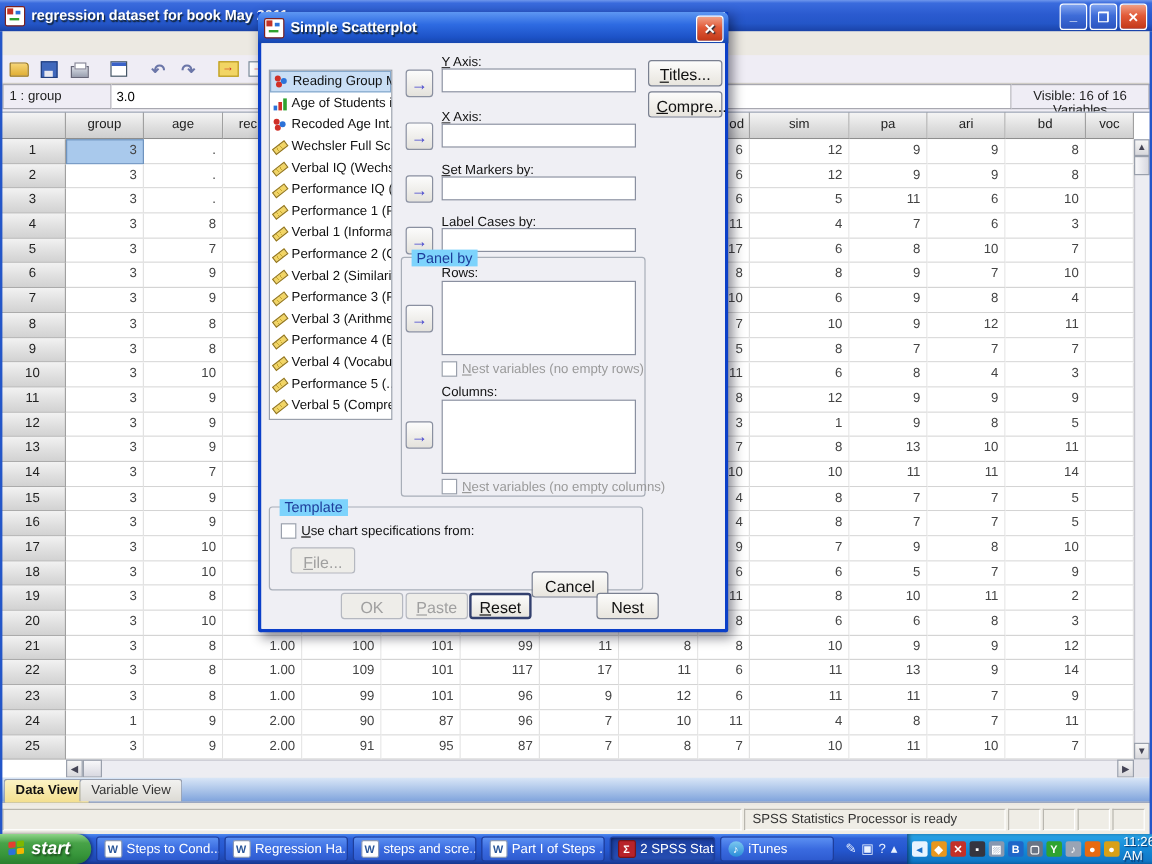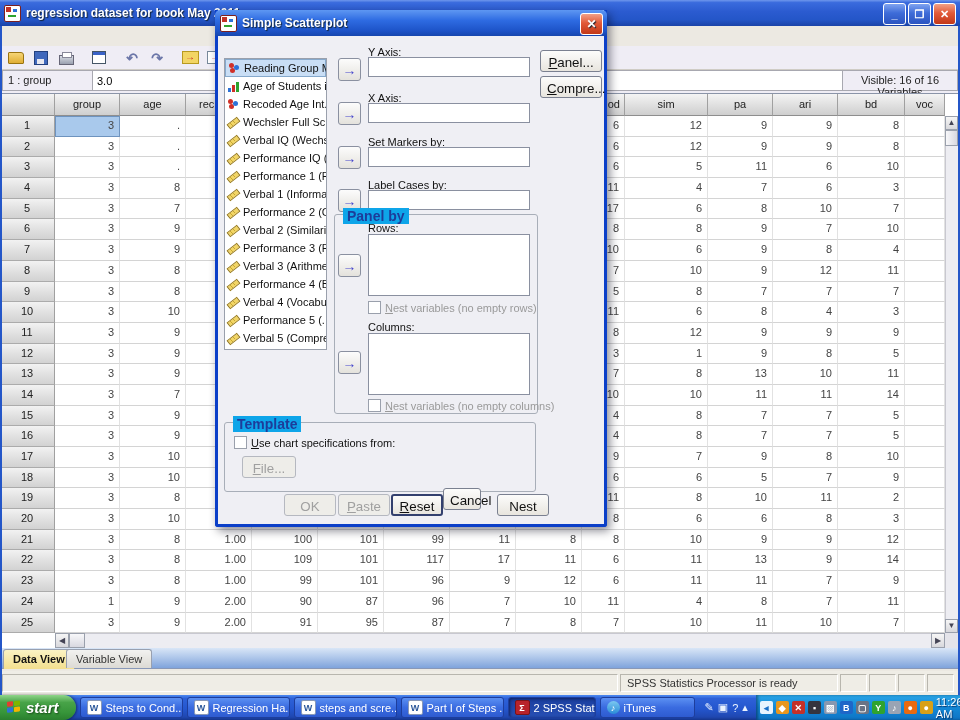--- a/index.html
+++ b/index.html
@@ -139,21 +139,21 @@
   .scale-icon::before{content:"";position:absolute;left:0;top:4px;width:11px;height:4px;
     background:linear-gradient(90deg,#F2D564 25%,#C8A830 25%,#C8A830 30%,#F2D564 30%,#F2D564 55%,#C8A830 55%,#C8A830 60%,#F2D564 60%);
     border:1px solid #96781A;transform:rotate(-38deg);}
   .dlg-label{position:absolute;color:#111;}
   .ulf:first-letter{text-decoration:underline;}
   .dlg-field{position:absolute;width:162px;height:20px;background:#fff;border:1px solid #8A90A0;box-sizing:border-box;}
   .arrow-btn{position:absolute;left:120px;width:23px;height:23px;border:1px solid #8A90A0;border-radius:3px;
     background:linear-gradient(180deg,#FCFCFC,#E4E2DC);display:flex;align-items:center;justify-content:center;}
   .arrow-glyph{color:#4444CC;font-weight:bold;font-size:14px;line-height:14px;}
   .groupbox{position:absolute;border:1px solid #A8AEB8;border-radius:3px;}
-  .grouptitle{position:absolute;top:-7px;left:8px;background:#0ea5e9;padding:0 4px;color:#1D3C9A;font-weight:bold;font-size:14px;}
+  .grouptitle{position:absolute;top:-7px;left:8px;background:#7dd3fc;padding:0 4px;color:#1D3C9A;font-weight:normal;font-size:12px;}
   .listbox{position:absolute;width:162px;height:62px;background:#fff;border:1px solid #8A90A0;box-sizing:border-box;}
   .cbrow{position:absolute;display:flex;align-items:center;gap:4px;color:#9A9A9A;}
   .cbrow.en{color:#111;}
   .cb{width:11px;height:11px;background:#fff;border:1px solid #9AA0AC;flex:none;}
   .dbtn{position:absolute;height:22px;box-sizing:border-box;border:1px solid #7A8090;border-radius:3px;
     background:linear-gradient(180deg,#FCFCFB,#E8E5DE);color:#111;text-align:center;padding-top:4px;}
   .dbtn.disabled{color:#A0A0A0;border-color:#B5B8C0;background:#EEEDE9;}
   .dbtn.default{border:2px solid #33406E;padding-top:3px;}
 </style>
 </head>
@@ -841,21 +841,21 @@
       <button class="arrow-btn" style="top:110px">
           <span class="arrow-glyph">→</span>
         </button>
 
       <div class="dlg-label" style="left:150px;top:143px">Label Cases by:</div>
       <div class="dlg-field" style="left:150px;top:154px"></div>
       <button class="arrow-btn" style="top:153px">
           <span class="arrow-glyph">→</span>
         </button>
 
-      <button class="dbtn ulf" style="left:322px;top:14px;width:62px">Panel...</button>
+      <button class="dbtn ulf" style="left:322px;top:14px;width:62px">Titles...</button>
       <button class="dbtn ulf" style="left:322px;top:40px;width:62px">Compre...</button>
 
       <div class="groupbox" style="left:116px;top:178px;width:202px;height:198px">
         <span class="grouptitle">Panel by</span>
       </div>
       <div class="dlg-label" style="left:150px;top:186px">Rows:</div>
       <div class="listbox" style="left:150px;top:198px"></div>
       <button class="arrow-btn" style="top:218px">
           <span class="arrow-glyph">→</span>
         </button>
@@ -878,17 +878,17 @@
       </div>
       <div class="cbrow en" style="left:16px;top:400px">
         <span class="cb"></span>
         <span class="ulf">Use chart specifications from:</span>
       </div>
       <button class="dbtn disabled ulf" style="left:24px;top:420px;width:54px">File...</button>
 
       <button class="dbtn disabled" style="left:66px;top:458px;width:52px">OK</button>
       <button class="dbtn disabled ulf" style="left:120px;top:458px;width:52px">Paste</button>
       <button class="dbtn default ulf" style="left:173px;top:458px;width:52px">Reset</button>
-      <button class="dbtn" style="left:225px;top:452px;width:38px">Cancel</button>
+      <button class="dbtn" style="left:225px;top:440px;width:64px">Cancel</button>
       <button class="dbtn" style="left:279px;top:458px;width:52px">Nest</button>
     </div>
   </div>
 </div>
 
 </body></html>

